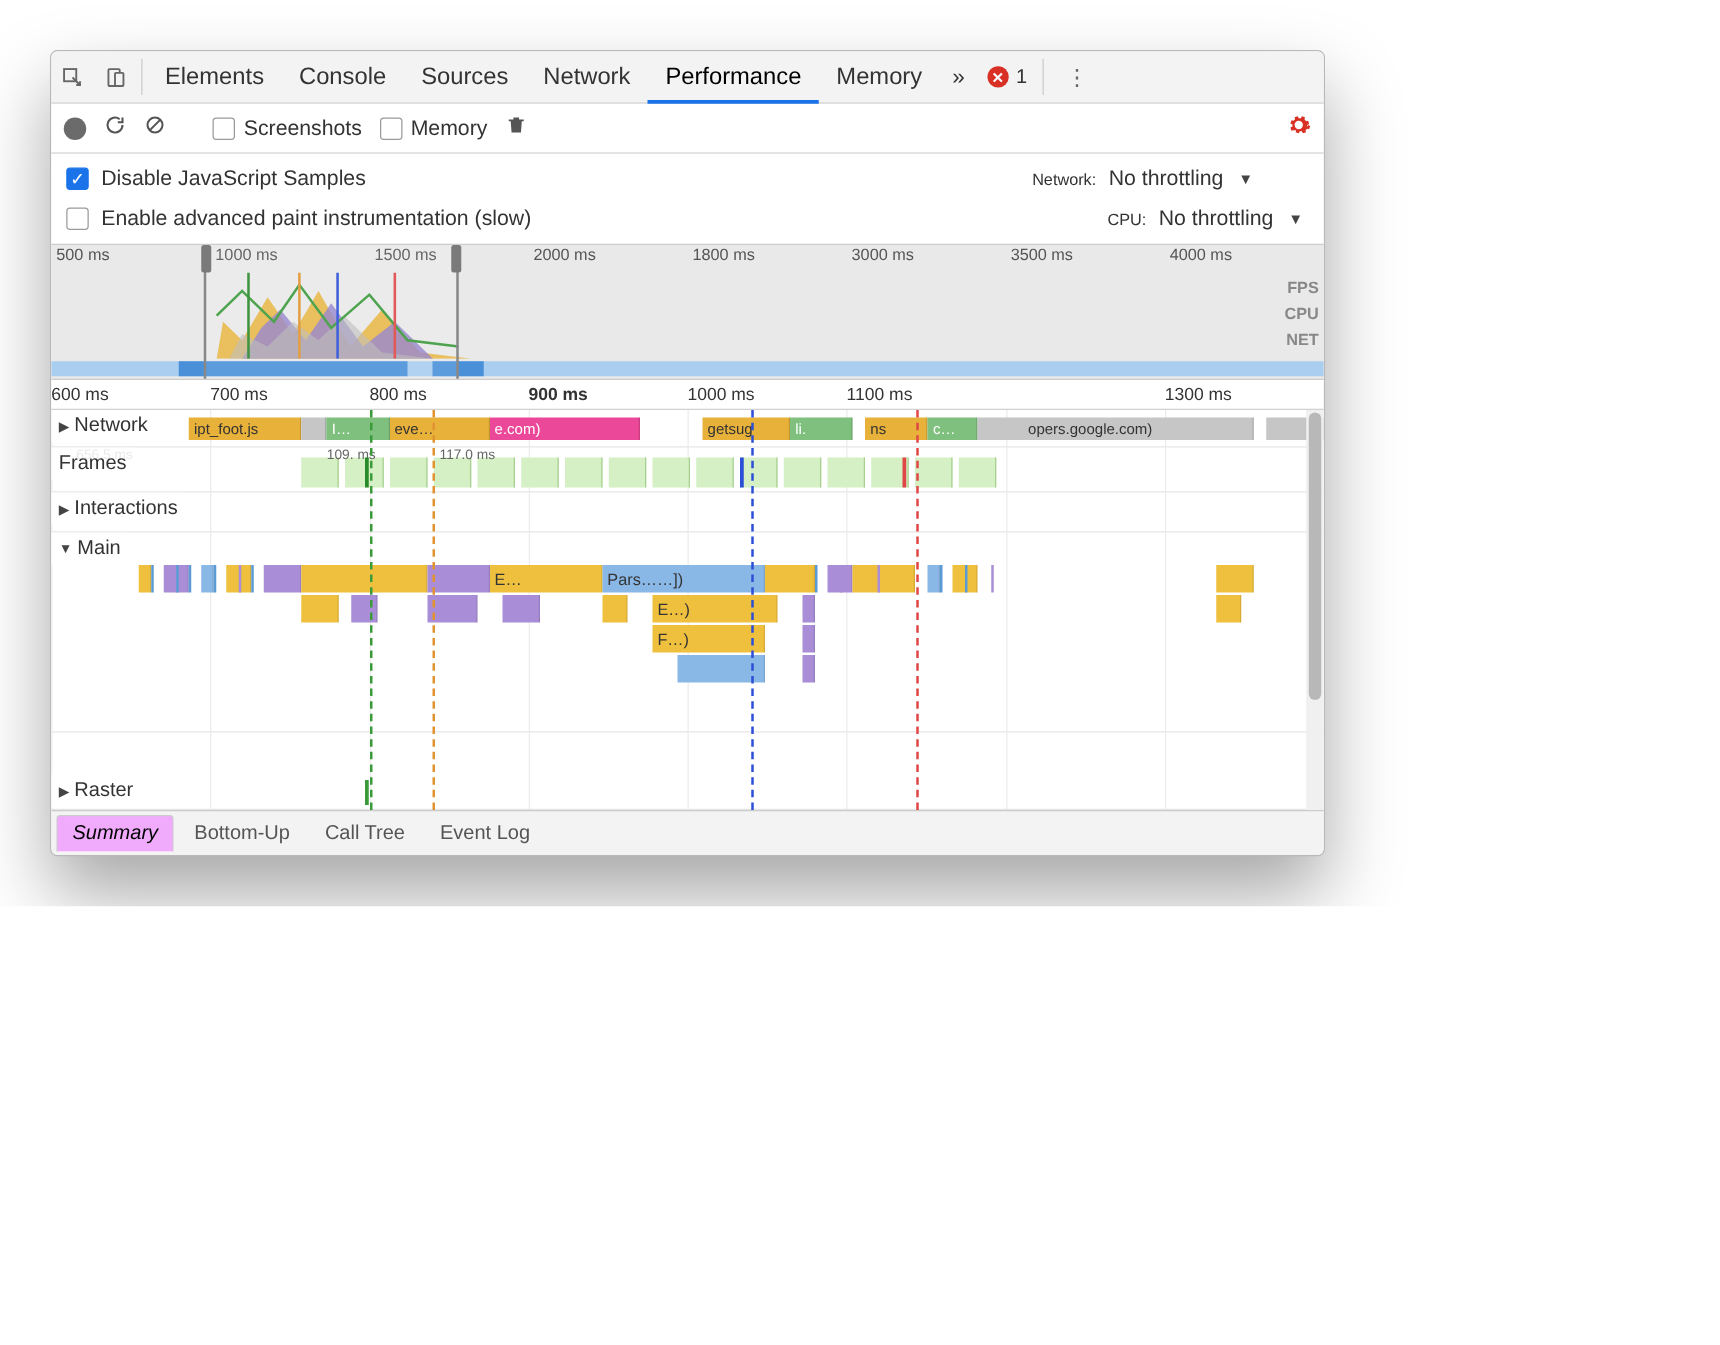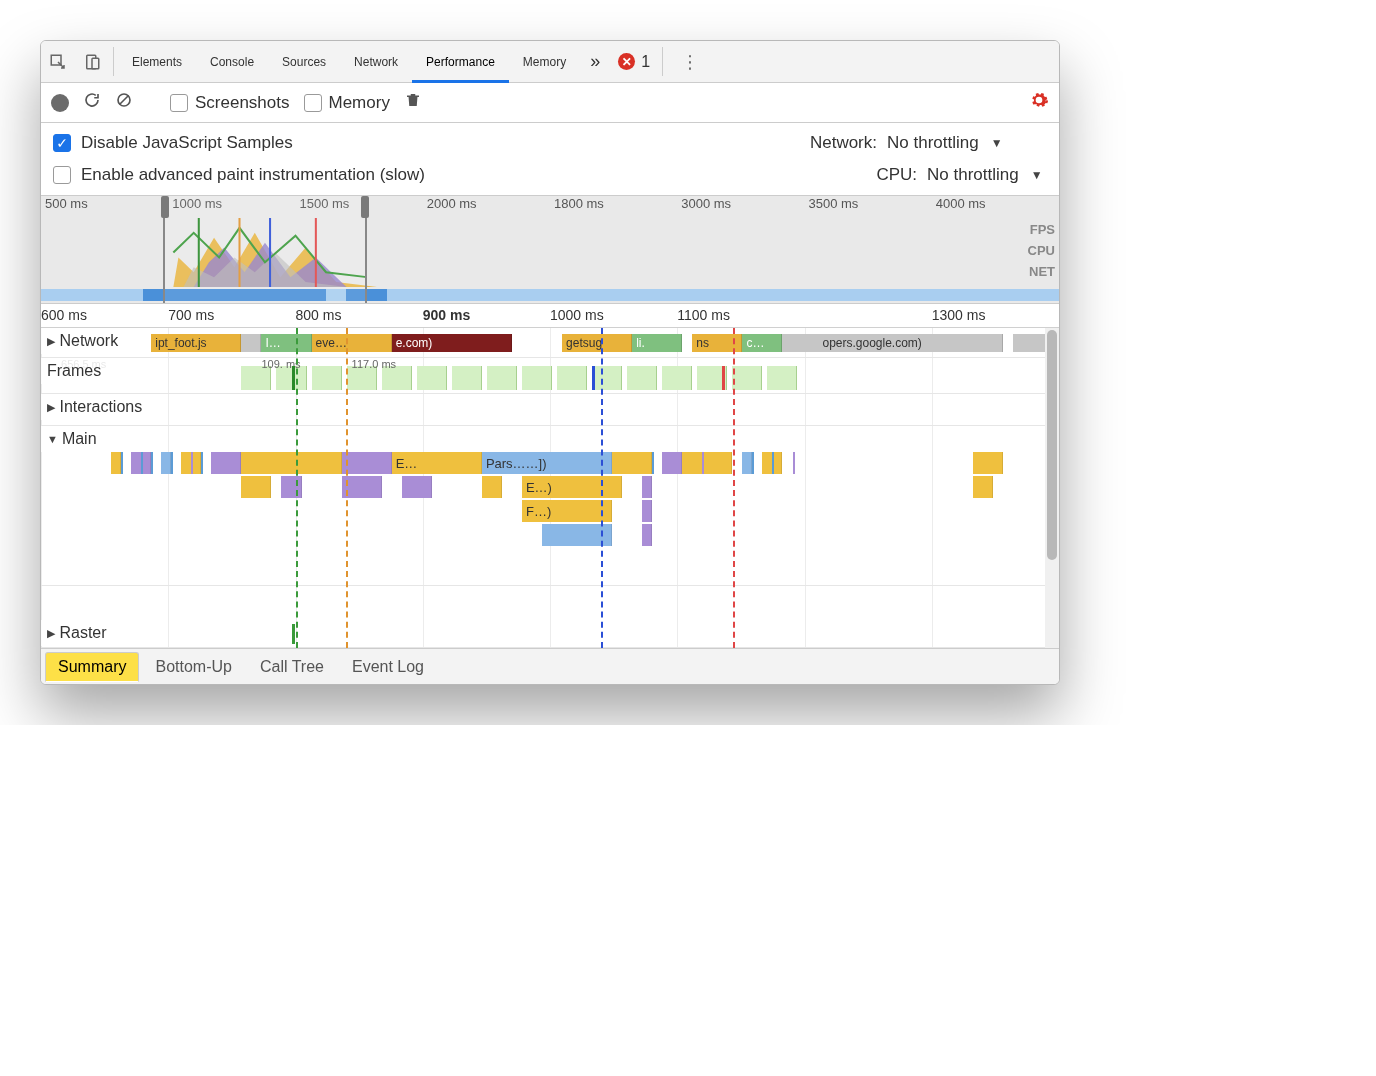--- a/index.html
+++ b/index.html
@@ -6,41 +6,41 @@
   body { background: #fff; padding: 40px; }
   .window { width: 1020px; border: 1px solid #b8b8b8; border-radius: 6px; overflow: hidden; background: #fff; box-shadow: 0 30px 60px rgba(0,0,0,0.35); }
   .titlebar { height: 34px; background: linear-gradient(#e8e8e8,#d6d6d6); border-bottom: 1px solid #b0b0b0; display: flex; align-items: center; padding: 0 10px; gap: 8px; }
   .traffic { display: flex; gap: 8px; }
   .dot { width: 13px; height: 13px; border-radius: 50%; border: 0.5px solid rgba(0,0,0,0.2); }
   .dot.red { background: #ff5f57; } .dot.yellow { background: #febc2e; } .dot.green { background: #28c840; }
   .titlebar .title { margin-left: 10px; color: #444; font-size: 15px; flex: 1; white-space: nowrap; overflow: hidden; text-overflow: ellipsis; }
   .tabs { height: 42px; border-bottom: 1px solid #ccc; display: flex; align-items: stretch; background: #f3f3f3; }
   .tabs .icon-btn { width: 34px; display: flex; align-items: center; justify-content: center; color: #666; cursor: pointer; }
   .divider { width: 1px; background: #ccc; margin: 6px 4px; }
-  .tab { padding: 0 14px; display: flex; align-items: center; color: #333; font-size: 12px; cursor: pointer; position: relative; }
+  .tab { padding: 0 14px; display: flex; align-items: center; color: #333; font-size: 19px; cursor: pointer; position: relative; }
   .tab.active { color: #000; }
   .tab.active::after { content:""; position:absolute; left:0; right:0; bottom:-1px; height:3px; background:#1a73e8; }
   .tabs .more { padding: 0 10px; color:#333; font-size:18px; display:flex; align-items:center; cursor:pointer; }
   .err { display:flex; align-items:center; gap:6px; padding:0 8px; color:#333; }
   .err-circle { width:17px; height:17px; border-radius:50%; background:#d93025; color:#fff; font-size:12px; display:flex; align-items:center; justify-content:center; font-weight:bold; }
   .kebab { padding:0 14px; display:flex; align-items:center; color:#666; cursor:pointer; font-size:18px; }
 
   .toolbar { height: 40px; border-bottom: 1px solid #ccc; display:flex; align-items:center; padding:0 10px; gap:14px; background:#fff; }
   .rec { width:18px; height:18px; border-radius:50%; background:#6b6b6b; cursor:pointer; }
   .tool-icon { font-size:18px; color:#555; cursor:pointer; }
   .checkbox-row { display:flex; align-items:center; gap:7px; }
   .chk { width:18px; height:18px; border:1.5px solid #9a9a9a; border-radius:3px; background:#fff; cursor:pointer; display:flex; align-items:center; justify-content:center; }
   .chk.checked { background:#1a73e8; border-color:#1a73e8; color:#fff; font-size:14px; }
   .label { font-size:17px; color:#333; }
   .gear { color:#d93025; font-size:20px; margin-left:auto; cursor:pointer; }
 
   .settings { border-bottom:1px solid #ccc; padding:10px 12px; display:flex; flex-direction:column; gap:12px; background:#fff; }
   .settings-row { display:flex; align-items:center; gap:10px; }
   .settings-row .label { flex:0 0 auto; }
-  .kv-label { font-size:17px; color:#333; margin-left:auto; }
+  .kv-label { font-size:13px; color:#333; margin-left:auto; }
   .select { display:flex; align-items:center; gap:12px; font-size:17px; color:#333; cursor:pointer; min-width:160px; }
   .select .tri { font-size:12px; color:#444; }
 
   .overview { height:108px; background:#e9e9e9; position:relative; border-bottom:1px solid #ccc; }
   .ov-ticks { display:flex; height:20px; font-size:13px; color:#555; }
   .ov-tick { flex:1; padding-left:4px; }
   .ov-lanes { position:absolute; right:4px; top:26px; display:flex; flex-direction:column; gap:6px; }
   .ov-lane { font-size:13px; font-weight:bold; color:#888; text-align:right; }
   .ov-viewport { position:absolute; top:0; bottom:0; border-left:2px solid #888; border-right:2px solid #888; background:rgba(255,255,255,0.1); }
   .ov-handle { position:absolute; top:0; width:8px; height:22px; background:#7a7a7a; border-radius:2px; }
@@ -55,21 +55,21 @@
   .row { border-bottom:1px solid #e6e6e6; display:flex; align-items:flex-start; position:relative; }
   .row-header { width:auto; padding:4px 6px; display:flex; align-items:center; gap:4px; font-size:16px; color:#333; cursor:pointer; z-index:5; background:rgba(255,255,255,0.85); }
   .tri-toggle { font-size:11px; color:#444; }
   .network-row { height:30px; }
   .frames-row { height:36px; }
   .int-row { height:32px; }
   .main-row { min-height:160px; }
   .raster-row { height:28px; }
   .row-content { position:absolute; left:0; right:16px; top:0; bottom:0; }
   .seg { position:absolute; height:18px; top:6px; display:flex; align-items:center; padding:0 4px; font-size:12px; overflow:hidden; white-space:nowrap; border-right:1px solid rgba(0,0,0,0.15); }
-  .seg.green { background:#7f1d1d; color:#fff; }
+  .seg.green { background:#ec4899; color:#fff; }
   .seg.lgreen { background:#7fc07f; color:#fff; }
   .seg.yellow { background:#e8b23a; color:#333; }
   .seg.gray { background:#c6c6c6; color:#333; }
 
   .frame-seg { position:absolute; top:8px; height:24px; background:#d4f0c4; border-right:1px solid #a7d08f; }
   .frame-label { position:absolute; top:0; font-size:11px; color:#666; }
   .frame-mark { position:absolute; top:8px; bottom:0; width:3px; }
 
   .vline { position:absolute; top:0; bottom:0; width:0; border-left:2px dashed; z-index:3; pointer-events:none; }
   .vl-green { border-color:#3b9b3b; }
@@ -84,21 +84,21 @@
   .bar.blue { background:#89b7e6; }
   .tick { position:absolute; top:0; width:2px; }
 
   .grid-line { position:absolute; top:0; bottom:0; width:1px; background:#ececec; z-index:0; }
 
   .scrollbar { position:absolute; right:0; top:0; bottom:0; width:14px; background:#f0f0f0; }
   .scroll-thumb { position:absolute; right:2px; width:10px; background:#b8b8b8; border-radius:5px; }
 
   .bottom-tabs { height:36px; background:#f3f3f3; border-top:1px solid #ccc; display:flex; align-items:center; padding:0 4px; gap:4px; }
   .btab { padding:5px 12px; font-size:16px; color:#555; cursor:pointer; border-radius:3px 3px 0 0; }
-  .btab.active { background:#fde047; border:1px solid #ccc; border-bottom-color:#fff; color:#000; margin-bottom:-1px; }
+  .btab.active { background:#f0abfc; border:1px solid #ccc; border-bottom-color:#fff; color:#000; margin-bottom:-1px;font-style:italic; }
 
   svg.ico { width:18px; height:18px; }
 </style>
 </head>
 <body>
 
 <div class="window">
 
 
   <div class="tabs">

